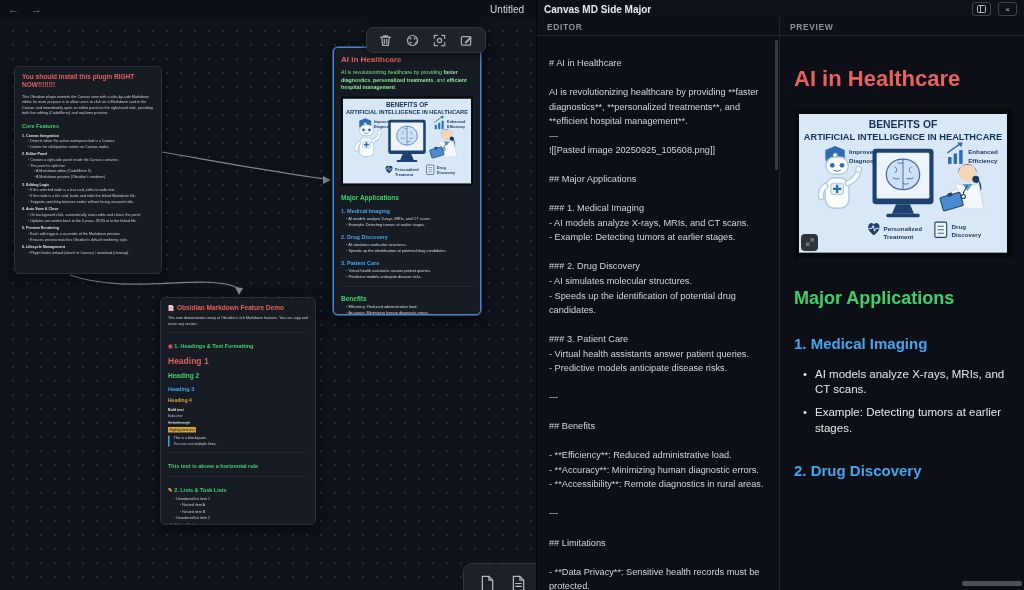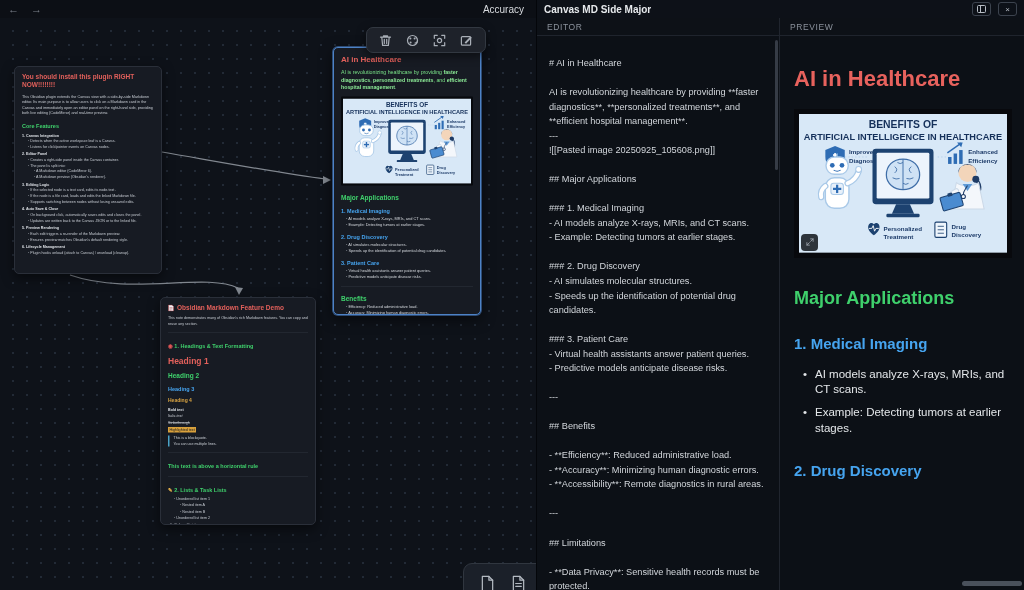--- a/index.html
+++ b/index.html
@@ -97,21 +97,21 @@
   .win-btn { width:19px; height:14px; border:1px solid #3c434e; border-radius:3px; display:flex;
     align-items:center; justify-content:center; color:#b7bdc5; font-size:8px; cursor:pointer; }
   .win-btn svg { width:9px; height:8px; }
   .win-btn svg * { stroke:#b7bdc5; fill:none; stroke-width:1; }
 
   .panel-body { flex:1; display:flex; min-height:0; }
   .col { position:relative; display:flex; flex-direction:column; min-height:0; }
   .col.editor { width:244px; border-right:1px solid #20252e; }
   .col.preview { width:244px; }
   .pane-head { height:18px; flex:0 0 18px; display:flex; align-items:center; padding:0 10px;
-    font-size:8.5px; font-weight:normal; letter-spacing:.07em; color:#8b929c;
+    font-size:8.5px; font-weight:bold; letter-spacing:.07em; color:#8b929c;
     border-bottom:1px solid #1f242d; background:#0d1117; }
   .pane-content { flex:1; overflow:hidden; position:relative; }
 
   .editor-pre { margin:0; padding:20px 11px 12px 12px; font-family:"Liberation Sans", sans-serif;
     font-size:9.2px; line-height:1.58; color:#d2d6db; white-space:pre-wrap; word-wrap:break-word; }
   .ed-scroll { position:absolute; right:1px; top:4px; width:3px; height:130px; background:#363c46; border-radius:2px; }
 
   .preview-content { padding:12px 12px 10px 14px; }
   .pv-h1 { color:#e8625d; font-size:22px; font-weight:bold; margin-top:18px; line-height:1.15; }
   .pv-p { color:#7ce287; font-size:14.5px; line-height:1.42; margin-top:22px; }
@@ -135,21 +135,21 @@
   .ig-label { fill:#1c3a68; font-weight:bold; font-size:9px; }
 </style>
 </head>
 <body>
 
 <div class="app">
 
   <div class="topbar">
     <span class="nav-arrow">←</span>
     <span class="nav-arrow">→</span>
-    <span class="tab-title">Accuracy</span>
+    <span class="tab-title">Untitled</span>
   </div>
 
   <div class="canvas">
 
     <svg class="edges" viewBox="0 0 536 572">
       <path d="M 162 134 C 220 144, 285 156, 325 161" stroke="#81878f" stroke-width="1.2" fill="none"></path>
       <polygon points="331,162 323,158 323,166" fill="#81878f"></polygon>
       <path d="M 70 257 C 130 278, 205 254, 238 270" stroke="#81878f" stroke-width="1.2" fill="none"></path>
       <polygon points="239,277 235,269 243,270" fill="#81878f"></polygon>
     </svg>

